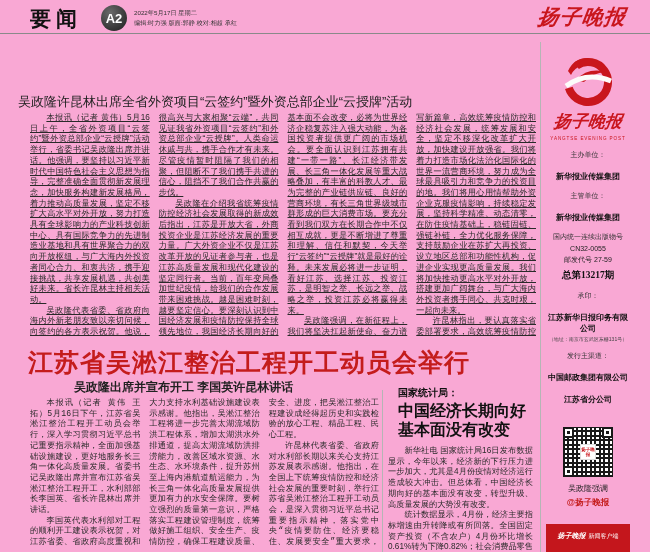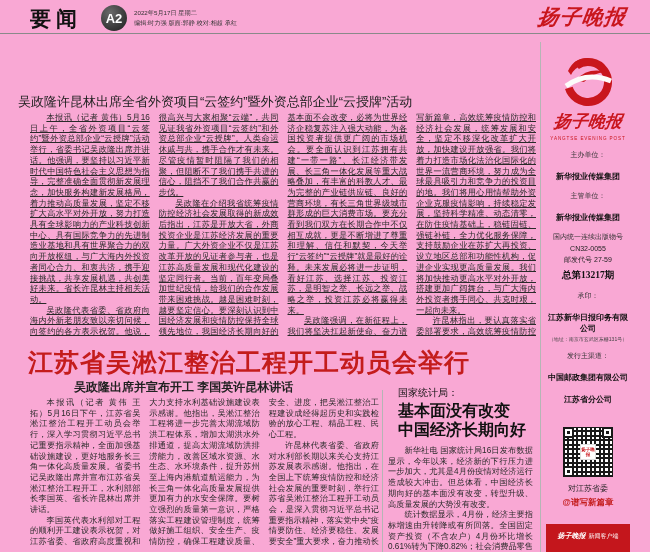--- a/index.html
+++ b/index.html
@@ -27,28 +27,28 @@
   .body1 { position:absolute; left:30px; top:113px; width:506px; height:233px;
     column-count:4; column-gap:9px; column-fill:auto;
     font-size:8.2px; line-height:10.7px; text-align:justify; color:#2a2a2a; overflow:hidden;text-decoration:underline; }
 
   
   .headline2 { position:absolute; left:28px; top:346px; font-size:25px; font-weight:900; color:#c41c1c;
     white-space:nowrap; letter-spacing:1px; }
   .subhead2 { position:absolute; left:30px; top:379px; font-size:12px; font-weight:bold; color:#222;margin-left:44px; }
   .body2 { position:absolute; left:30px; top:398px; width:349px; height:154px;
     column-count:3; column-gap:9px; column-fill:auto;
-    font-size:8.2px; line-height:10.7px; text-align:justify; color:#2a2a2a; overflow:hidden; }
+    font-size:8.2px; line-height:10.7px; text-align:justify; color:#2a2a2a; overflow:hidden;font-family:Liberation Mono, monospace; }
 
   
   .vrule { position:absolute; width:1px; background:#b5b5b5; }
   .vrule1 { left:382px; top:390px; height:162px; }
   .vrule2 { left:540px; top:42px; height:510px; }
   .article3 { position:absolute; left:388px; top:386px; width:145px; }
-  .a3-kicker { font-size:10px; font-weight:normal; padding-left:10px; color:#111; }
+  .a3-kicker { font-size:10px; font-weight:bold; padding-left:10px; color:#111; }
   .a3-headline { font-size:16px; font-weight:900; line-height:18.5px; padding-left:10px; color:#111; margin-top:2px; }
   .a3-body { margin-top:7px; font-size:8.2px; line-height:10.7px; text-align:justify; color:#2a2a2a;
     height:110px; overflow:hidden; }
 
   
   .sidebar { position:absolute; left:546px; top:40px; width:84px; text-align:center; }
   .sb-logo { width:54px; height:54px; margin:13px auto 3px; display:block; }
   .sb-masthead { color:#c9161d; font-size:17px; font-weight:bold; font-style:italic;
     font-family:"DejaVu Serif", serif; transform:skewX(-8deg); }
   .sb-en { color:#c9161d; font-size:4.6px; letter-spacing:0.9px; margin-top:3px; }
@@ -109,22 +109,22 @@
       <p>李国英代表水利部对工程的顺利开工建设表示祝贺，对江苏省委、省政府高度重视和大力支持水利基础设施建设表示感谢。他指出，吴淞江整治工程将进一步完善太湖流域防洪工程体系，增加太湖洪水外排通道，提高太湖流域防洪排涝能力，改善区域水资源、水生态、水环境条件，提升苏州至上海内港航道航运能力，为长三角一体化高质量发展提供更加有力的水安全保障。要树立强烈的质量第一意识，严格落实工程建设管理制度，统筹做好施工组织、安全生产、疫情防控，确保工程建设质量、安全、进度，把吴淞江整治工程建设成经得起历史和实践检验的放心工程、精品工程、民心工程。</p>
       <p>许昆林代表省委、省政府对水利部长期以来关心支持江苏发展表示感谢。他指出，在全国上下统筹疫情防控和经济社会发展的重要时刻，举行江苏省吴淞江整治工程开工动员会，是深入贯彻习近平总书记重要指示精神，落实党中央“疫情要防住、经济要稳住、发展要安全”重大要求，奋力推动长三角一体化高质量发展的具体行动。吴淞江整治工程是促进长三角地区基础设施互联互通、流域防洪保安全和水生态环境持续改善的标志性重大项目。省有关部门和苏州市要提高政治站位，加强组织协调，强化服务保障，参建各方要统筹疫情防控和项目建设，坚持安全第一、质量至上，精益求精，争创一流，为履行新使命、谱写新篇章，助推长三角一体化高质量发展作出更大贡献，以实际行动迎接党的二十大胜利召开。</p>
     </div>
 
   <div class="vrule vrule1"></div>
   <div class="vrule vrule2"></div>
 
   <div class="article3">
     <div class="a3-kicker">国家统计局：</div>
     <div class="a3-headline">
+      <div>中国经济长期向好</div>
       <div>基本面没有改变</div>
-      <div>中国经济长期向好</div>
     </div>
     <div class="a3-body body-text">
         <p>新华社电 国家统计局16日发布数据显示，今年以来，经济新的下行压力进一步加大，尤其是4月份疫情对经济运行造成较大冲击。但总体看，中国经济长期向好的基本面没有改变，转型升级、高质量发展的大势没有改变。</p>
         <p>统计数据显示，4月份，经济主要指标增速由升转降或有所回落。全国固定资产投资（不含农户）4月份环比增长0.61%转为下降0.82%；社会消费品零售总额同比下降11.1%；货物进出口总额同比微增0.1%；全国规模以上工业增加值同</p>
       </div>
   </div>
 
   <div class="sidebar">
     <svg class="sb-logo" viewBox="0 0 54 54">
       <circle cx="27" cy="29" r="20" fill="none" stroke="#c9161d" stroke-width="8" stroke-dasharray="100 26" transform="rotate(-125 27 29)"></circle>
@@ -158,22 +158,22 @@
           <div class="qfi"></div>
         </div>
       <div class="qf qf-tr">
           <div class="qfi"></div>
         </div>
       <div class="qf qf-bl">
           <div class="qfi"></div>
         </div>
       <div class="qr1-center">扬子晚报</div>
     </div>
-    <div class="sb-weibo-label">对江苏省委</div>
-    <div class="sb-weibo">@谱写新篇章</div>
+    <div class="sb-weibo-label">吴政隆强调</div>
+    <div class="sb-weibo">@扬子晚报</div>
 
     <div class="ziniu">
       <div class="zn-header">
         <span class="zn-header-logo">扬子晚报</span>
         <span>新闻客户端</span>
       </div>
       <div class="zn-name">紫牛新闻</div>
       <div class="zn-slogan">洞察世界  触动生活</div>
       <div class="qr zn-qr">
         <div class="qf qf-tl"></div>

